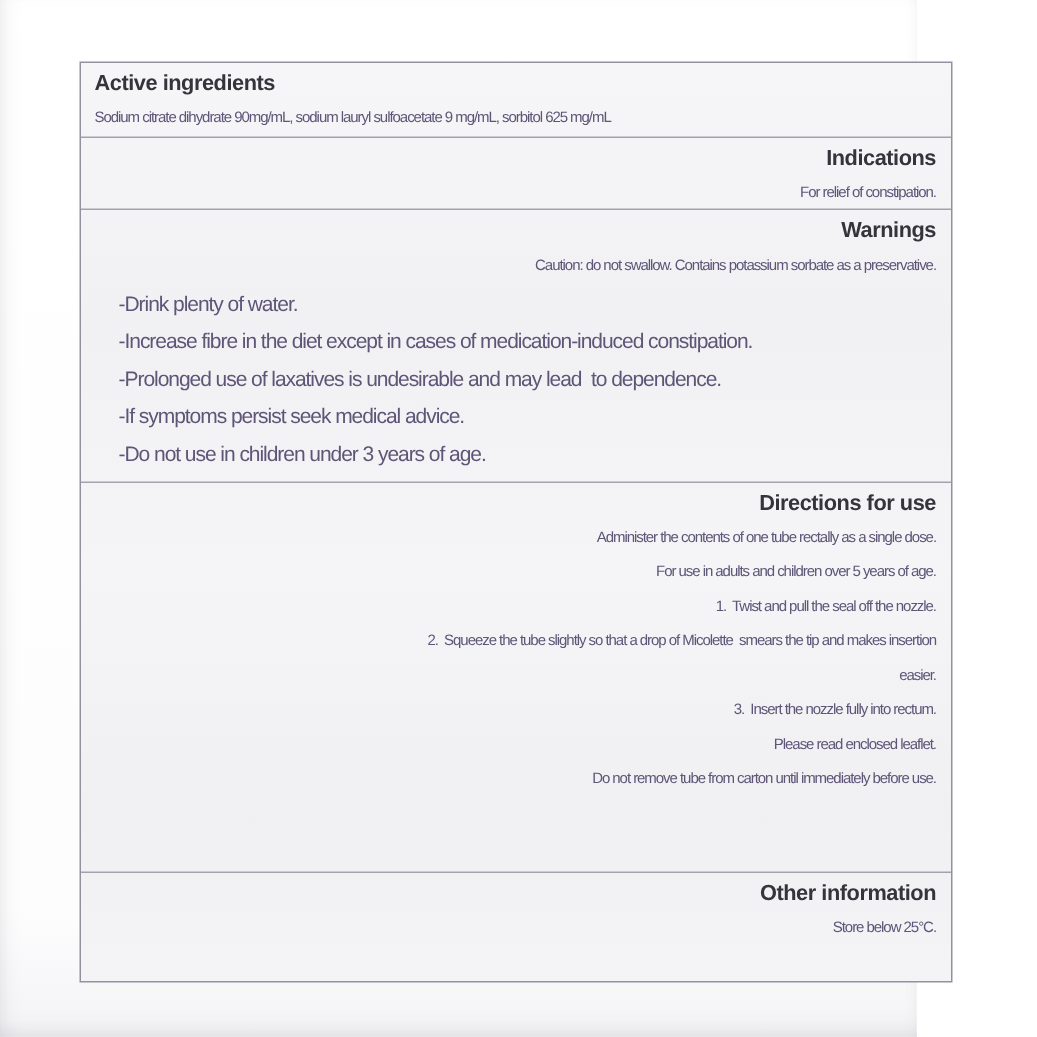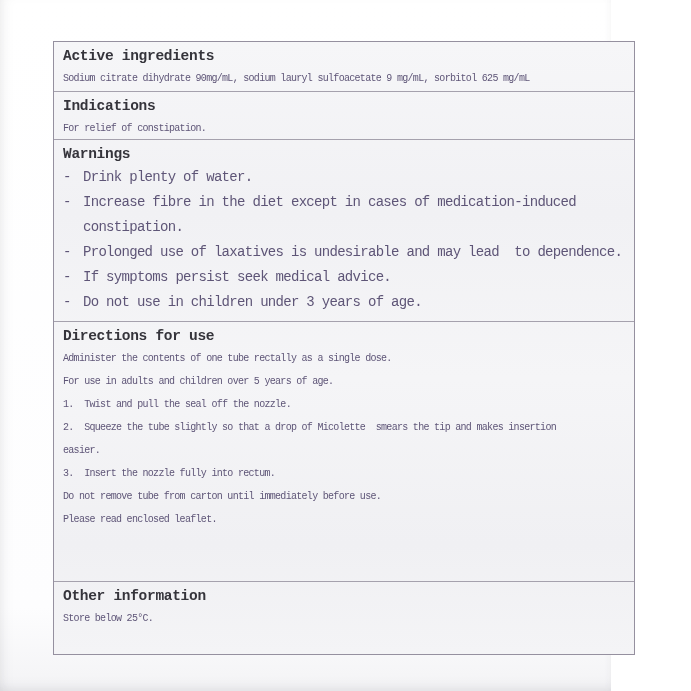--- a/index.html
+++ b/index.html
@@ -9,37 +9,36 @@
     font-family:"Liberation Sans","DejaVu Sans",sans-serif;
     overflow:hidden;
   }
   .page{
     position:relative;
     width:611px;height:691px;
     background:linear-gradient(180deg,#ffffff 0%,#fdfdfe 88%,#f4f4f6 99%);
     box-shadow:inset 10px 0 14px -10px rgba(120,120,130,.18),
                inset 0 -10px 14px -10px rgba(120,120,130,.22),
                inset -6px 0 10px -8px rgba(120,120,130,.10);
-    font-family:Liberation Mono, monospace;
   }
   .panel{
     position:absolute;
     left:53px;top:41px;
     width:582px;height:614px;
     box-sizing:border-box;
     border:1px solid #95909f;
     background:linear-gradient(180deg,#f6f6f8 0%,#f1f1f4 28%,#f5f5f7 55%,#f0f0f3 82%,#f4f4f6 100%);
   }
   section{
     box-sizing:border-box;
     margin:0;
     padding:2px 10px 0 9px;
     overflow:hidden;
   }
-  section + section{border-top:1px solid #a5a1ad;}
+  section + section{border-top:1px solid #a5a1ad;text-align:right;}
   .sec1{height:49px;}
   .sec2{height:48px;}
   .sec3{height:182px;}
   .sec4{height:260px;}
   .sec5{height:73px;}
   h2{
     margin:0;
     padding-top:2px;
     font-size:14.5px;
     font-weight:bold;
@@ -81,20 +80,21 @@
       <p>Sodium citrate dihydrate 90mg/mL, sodium lauryl sulfoacetate 9 mg/mL, sorbitol 625 mg/mL</p>
     </section>
 
     <section class="sec2">
       <h2>Indications</h2>
       <p>For relief of constipation.</p>
     </section>
 
     <section class="sec3">
       <h2>Warnings</h2>
+      <p>Caution: do not swallow. Contains potassium sorbate as a preservative.</p>
       <div class="bullet">
         <span class="marker">-</span>
         <span class="btext">Drink plenty of water.</span>
       </div>
       <div class="bullet">
         <span class="marker">-</span>
         <span class="btext">Increase fibre in the diet except in cases of medication-induced constipation.</span>
       </div>
       <div class="bullet">
         <span class="marker">-</span>
@@ -111,22 +111,22 @@
     </section>
 
     <section class="sec4">
       <h2>Directions for use</h2>
       <p>Administer the contents of one tube rectally as a single dose.</p>
       <p>For use in adults and children over 5 years of age.</p>
       <p>1.  Twist and pull the seal off the nozzle.</p>
       <p>2.  Squeeze the tube slightly so that a drop of Micolette  smears the tip and makes insertion
 easier.</p>
       <p>3.  Insert the nozzle fully into rectum.</p>
+      <p>Please read enclosed leaflet.</p>
       <p>Do not remove tube from carton until immediately before use.</p>
-      <p>Please read enclosed leaflet.</p>
     </section>
 
     <section class="sec5">
       <h2>Other information</h2>
       <p>Store below 25°C.</p>
     </section>
 
   </div>
 </div>
 

